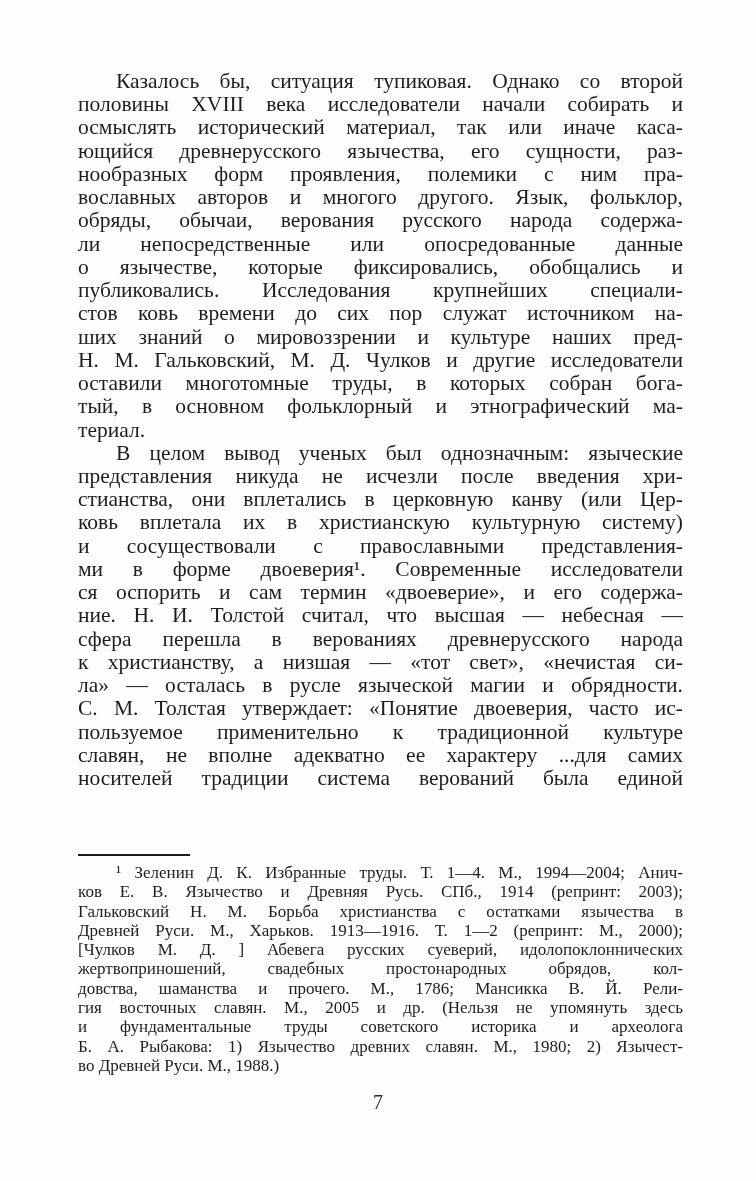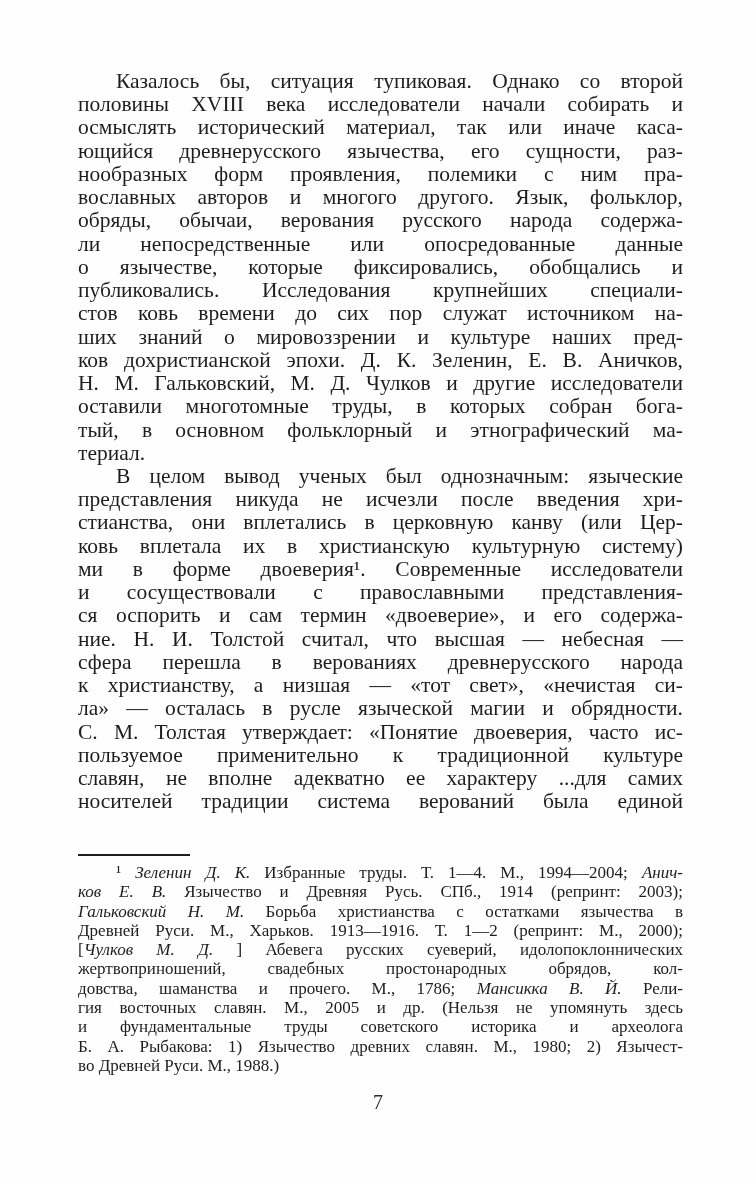--- a/index.html
+++ b/index.html
@@ -50,21 +50,21 @@
   }
   .fline {
     line-height: 19.3px;
     height: 19.3px;
     text-align: justify;
     text-align-last: justify;
     box-sizing: border-box;
   }
   .fline.indent { padding-left: 38px; }
   .fline.flush { text-align-last: left; }
-  .it { font-style: italic; }
+  .it { }
   .page-number {
     position: absolute;
     left: 0;
     top: 1091px;
     width: 756px;
     text-align: center;
     font-size: 20px;
     color: #2a2a2a;
   }
 </style>
@@ -79,33 +79,32 @@
         <div class="line">осмыслять исторический материал, так или иначе каса-</div>
         <div class="line">ющийся древнерусского язычества, его сущности, раз-</div>
         <div class="line">нообразных форм проявления, полемики с ним пра-</div>
         <div class="line">вославных авторов и многого другого. Язык, фольклор,</div>
         <div class="line">обряды, обычаи, верования русского народа содержа-</div>
         <div class="line">ли непосредственные или опосредованные данные</div>
         <div class="line">о язычестве, которые фиксировались, обобщались и</div>
         <div class="line">публиковались. Исследования крупнейших специали-</div>
         <div class="line">стов ковь времени до сих пор служат источником на-</div>
         <div class="line">ших знаний о мировоззрении и культуре наших пред-</div>
-        <div class="line">ков дохристианской эпохи. Д. К. Зеленин, Е. В. Аничков,</div>
         <div class="line">Н. М. Гальковский, М. Д. Чулков и другие исследователи</div>
         <div class="line">оставили многотомные труды, в которых собран бога-</div>
         <div class="line">тый, в основном фольклорный и этнографический ма-</div>
         <div class="line flush">териал.</div>
       </div>
       <div class="para">
         <div class="line indent">В целом вывод ученых был однозначным: языческие</div>
         <div class="line">представления никуда не исчезли после введения хри-</div>
         <div class="line">стианства, они вплетались в церковную канву (или Цер-</div>
         <div class="line">ковь вплетала их в христианскую культурную систему)</div>
+        <div class="line">и сосуществовали с православными представления-</div>
         <div class="line">ми в форме двоеверия¹. Современные исследователи</div>
-        <div class="line">и сосуществовали с православными представления-</div>
         <div class="line">ся оспорить и сам термин «двоеверие», и его содержа-</div>
         <div class="line">ние. Н. И. Толстой считал, что высшая — небесная —</div>
         <div class="line">сфера перешла в верованиях древнерусского народа</div>
         <div class="line">к христианству, а низшая — «тот свет», «нечистая си-</div>
         <div class="line">ла» — осталась в русле языческой магии и обрядности.</div>
         <div class="line">С. М. Толстая утверждает: «Понятие двоеверия, часто ис-</div>
         <div class="line">пользуемое применительно к традиционной культуре</div>
         <div class="line">славян, не вполне адекватно ее характеру ...для самих</div>
         <div class="line">носителей традиции система верований была единой</div>
       </div>

